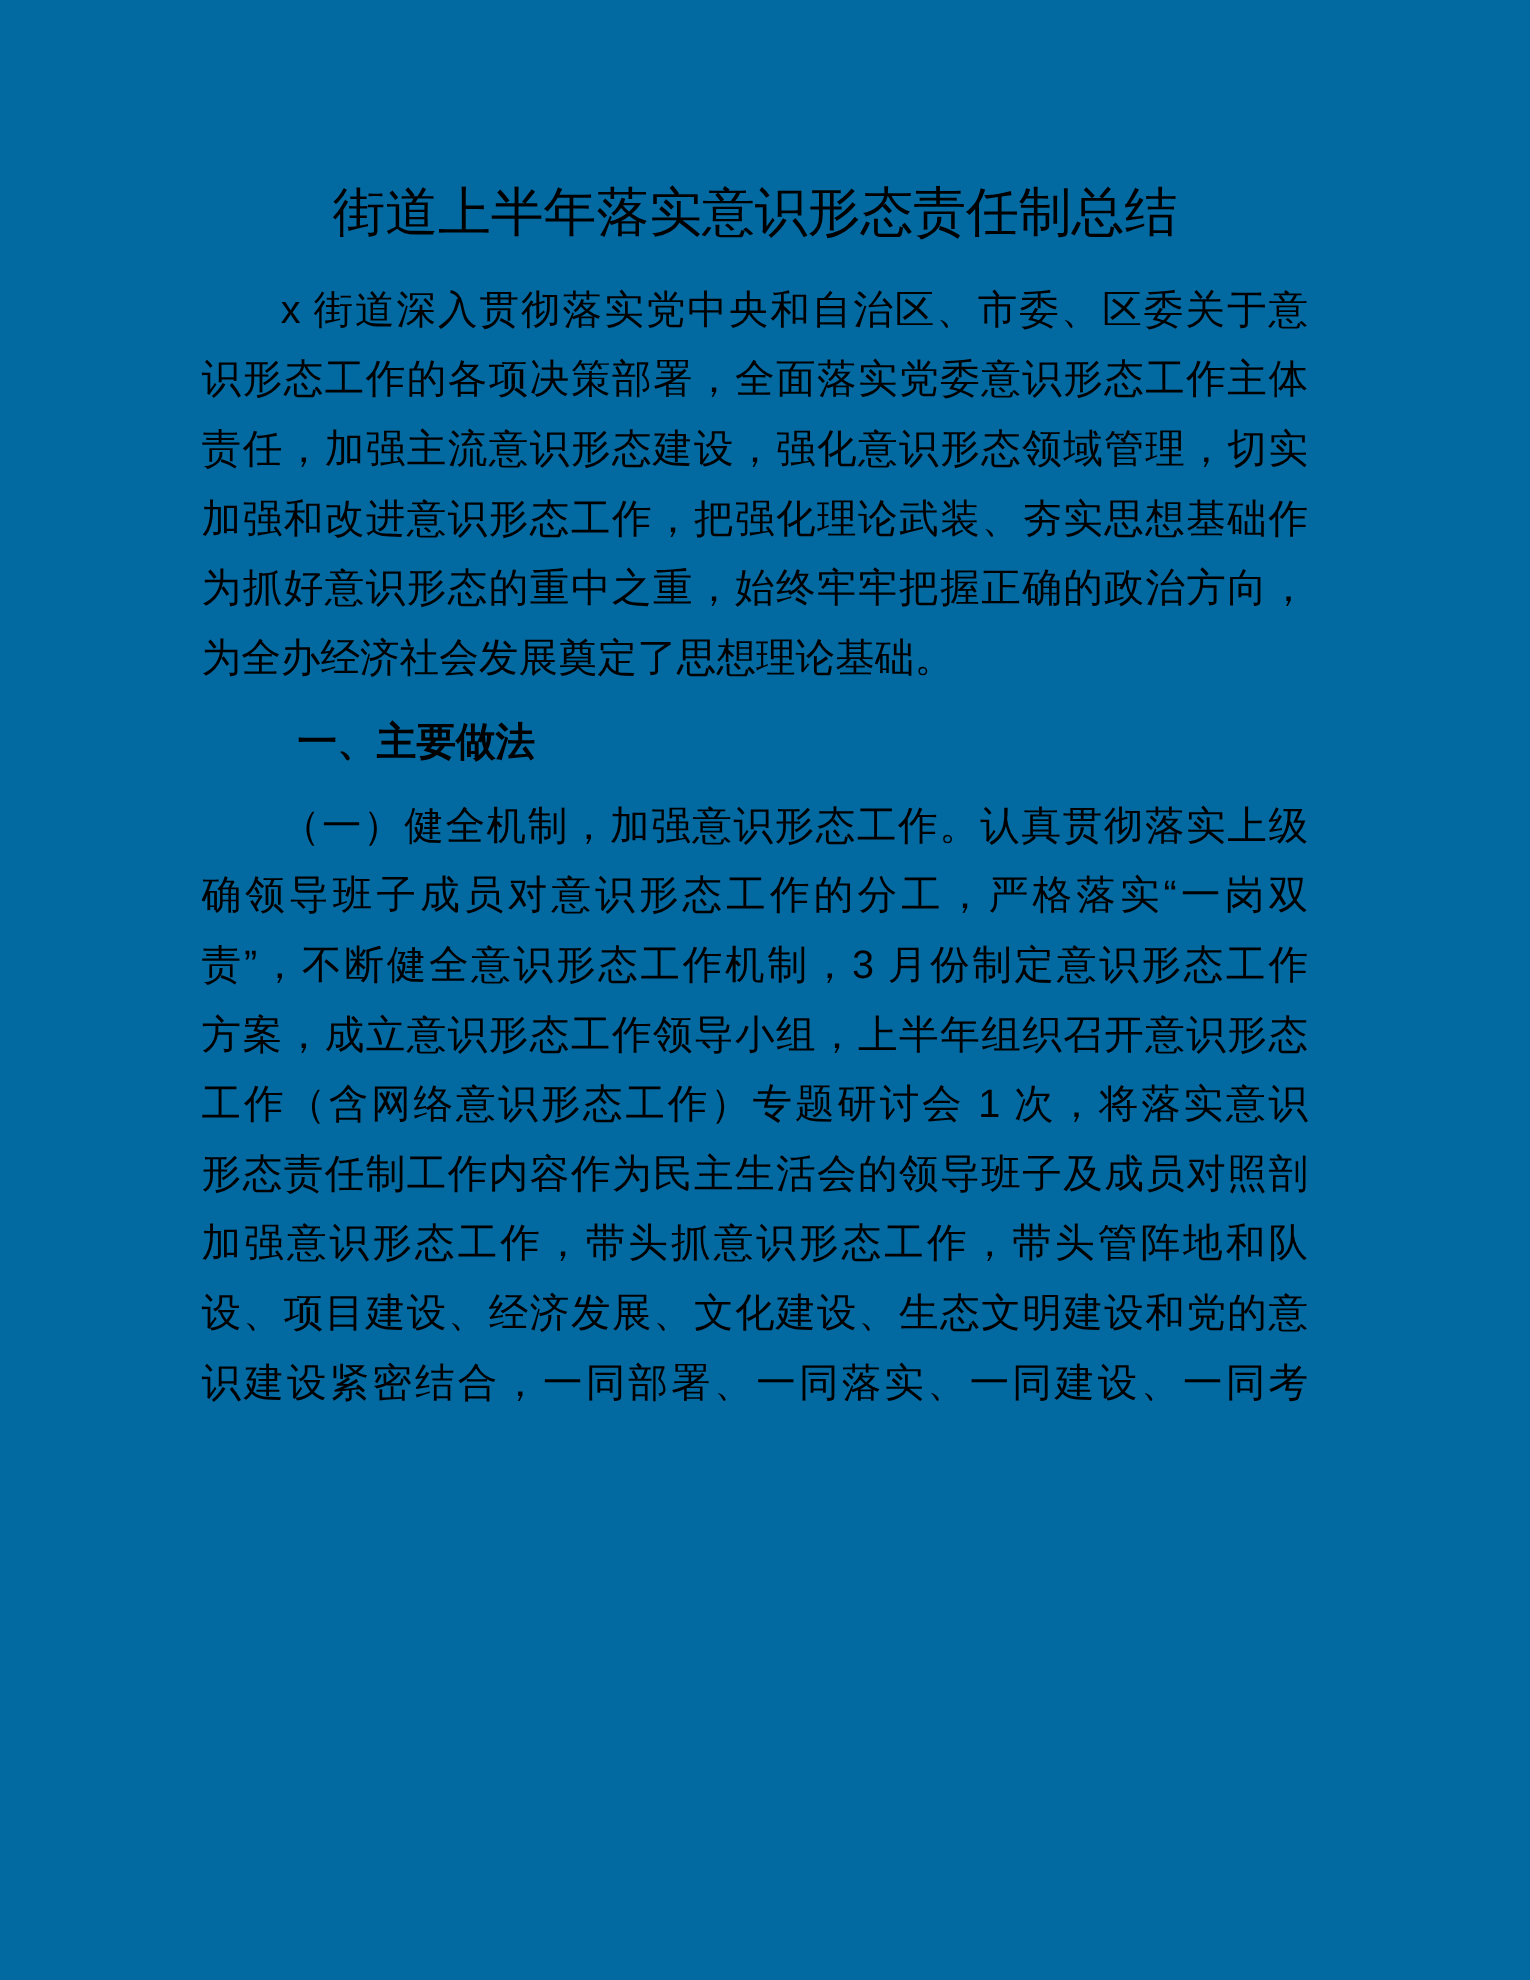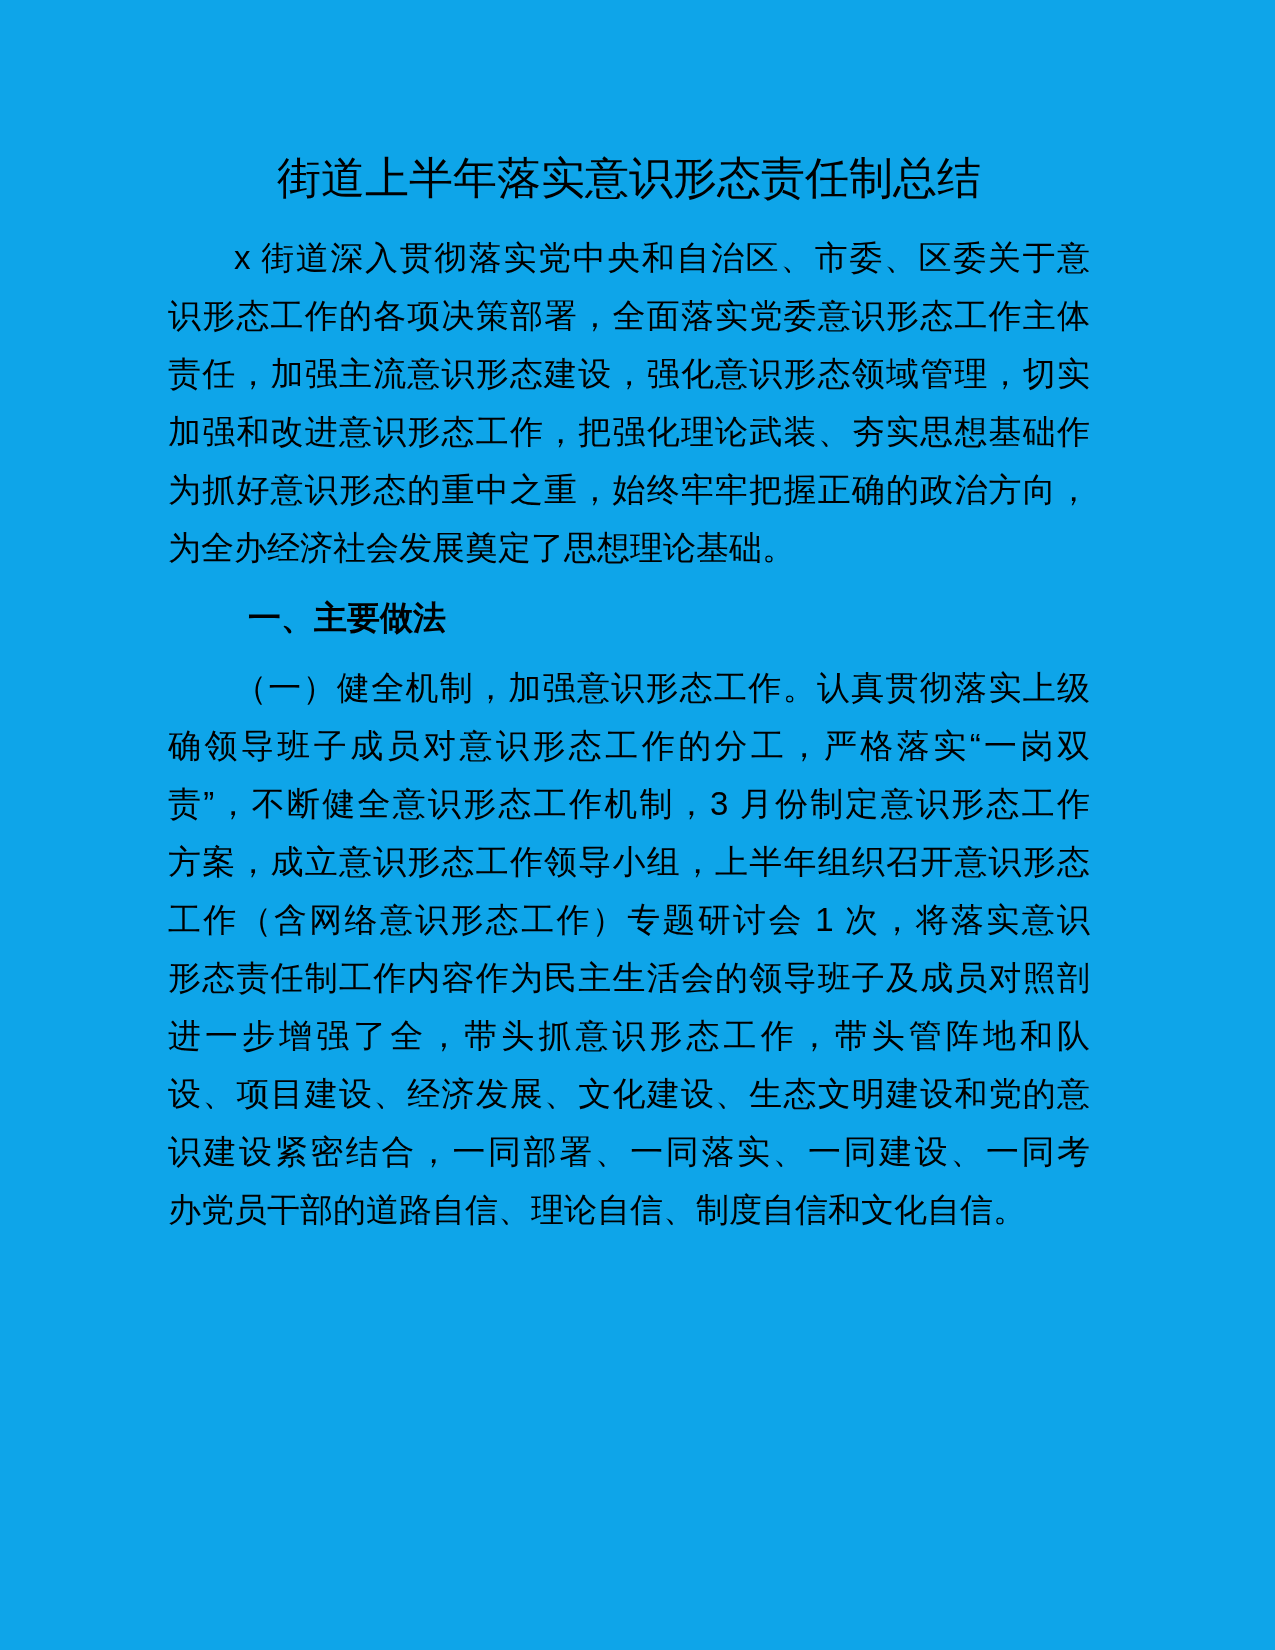--- a/index.html
+++ b/index.html
@@ -6,21 +6,21 @@
     margin: 0;
     padding: 0;
     background: #ffffff;
   }
   .page {
     position: relative;
     width: 1275px;
     height: 1650px;
     box-sizing: border-box;
     padding: 147px 185px 0 168px;
-    background: #0ea5e9;
+    background: #0369a1;
     color: #000000;
     font-family: "Liberation Sans", sans-serif;
     overflow: hidden;
   }
   .doc-title {
     font-size: 44px;
     line-height: 62px;
     font-weight: 400;
     text-align: center;
     letter-spacing: 0px;
@@ -73,19 +73,18 @@
       <div class="para heading">
         <div class="line first last">一、主要做法</div>
       </div>
       <div class="para indent">
         <div class="line first">（一）健全机制，加强意识形态工作。认真贯彻落实上级</div>
         <div class="line">确领导班子成员对意识形态工作的分工，严格落实“一岗双</div>
         <div class="line">责”，不断健全意识形态工作机制，3 月份制定意识形态工作</div>
         <div class="line">方案，成立意识形态工作领导小组，上半年组织召开意识形态</div>
         <div class="line">工作（含网络意识形态工作）专题研讨会 1 次，将落实意识</div>
         <div class="line">形态责任制工作内容作为民主生活会的领导班子及成员对照剖</div>
-        <div class="line">进一步增强了全，带头抓意识形态工作，带头管阵地和队</div>
+        <div class="line">加强意识形态工作，带头抓意识形态工作，带头管阵地和队</div>
         <div class="line">设、项目建设、经济发展、文化建设、生态文明建设和党的意</div>
         <div class="line">识建设紧密结合，一同部署、一同落实、一同建设、一同考</div>
-        <div class="line last">办党员干部的道路自信、理论自信、制度自信和文化自信。</div>
       </div>
     </div>
 </div>
 
 </body></html>

